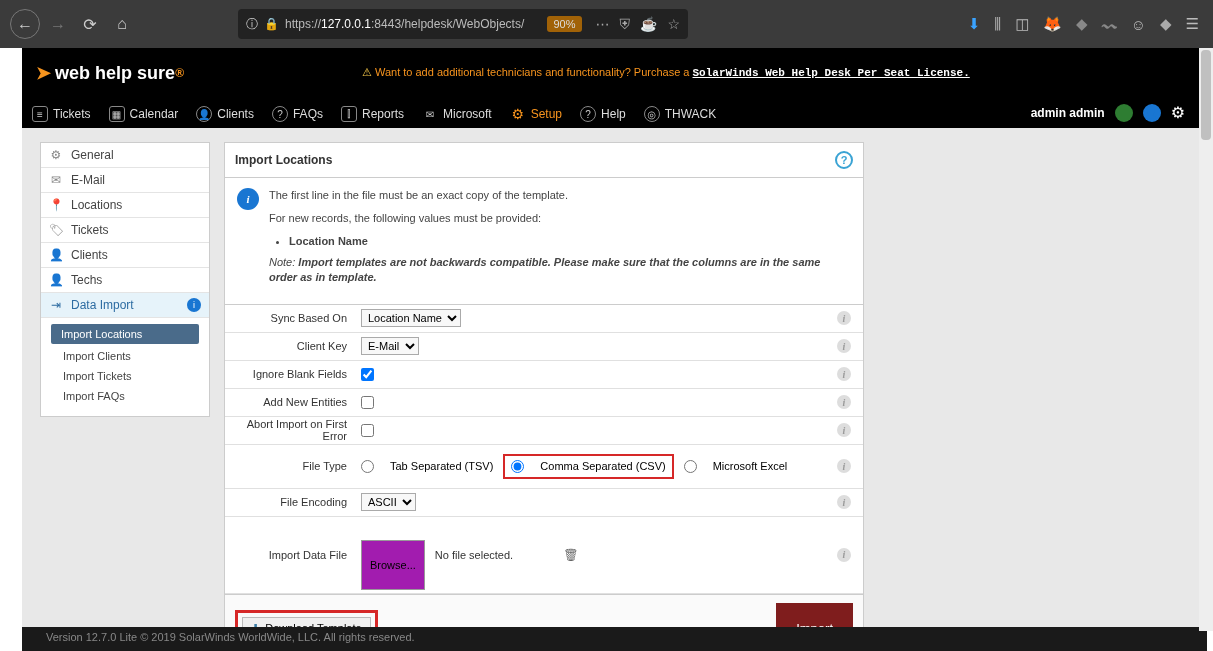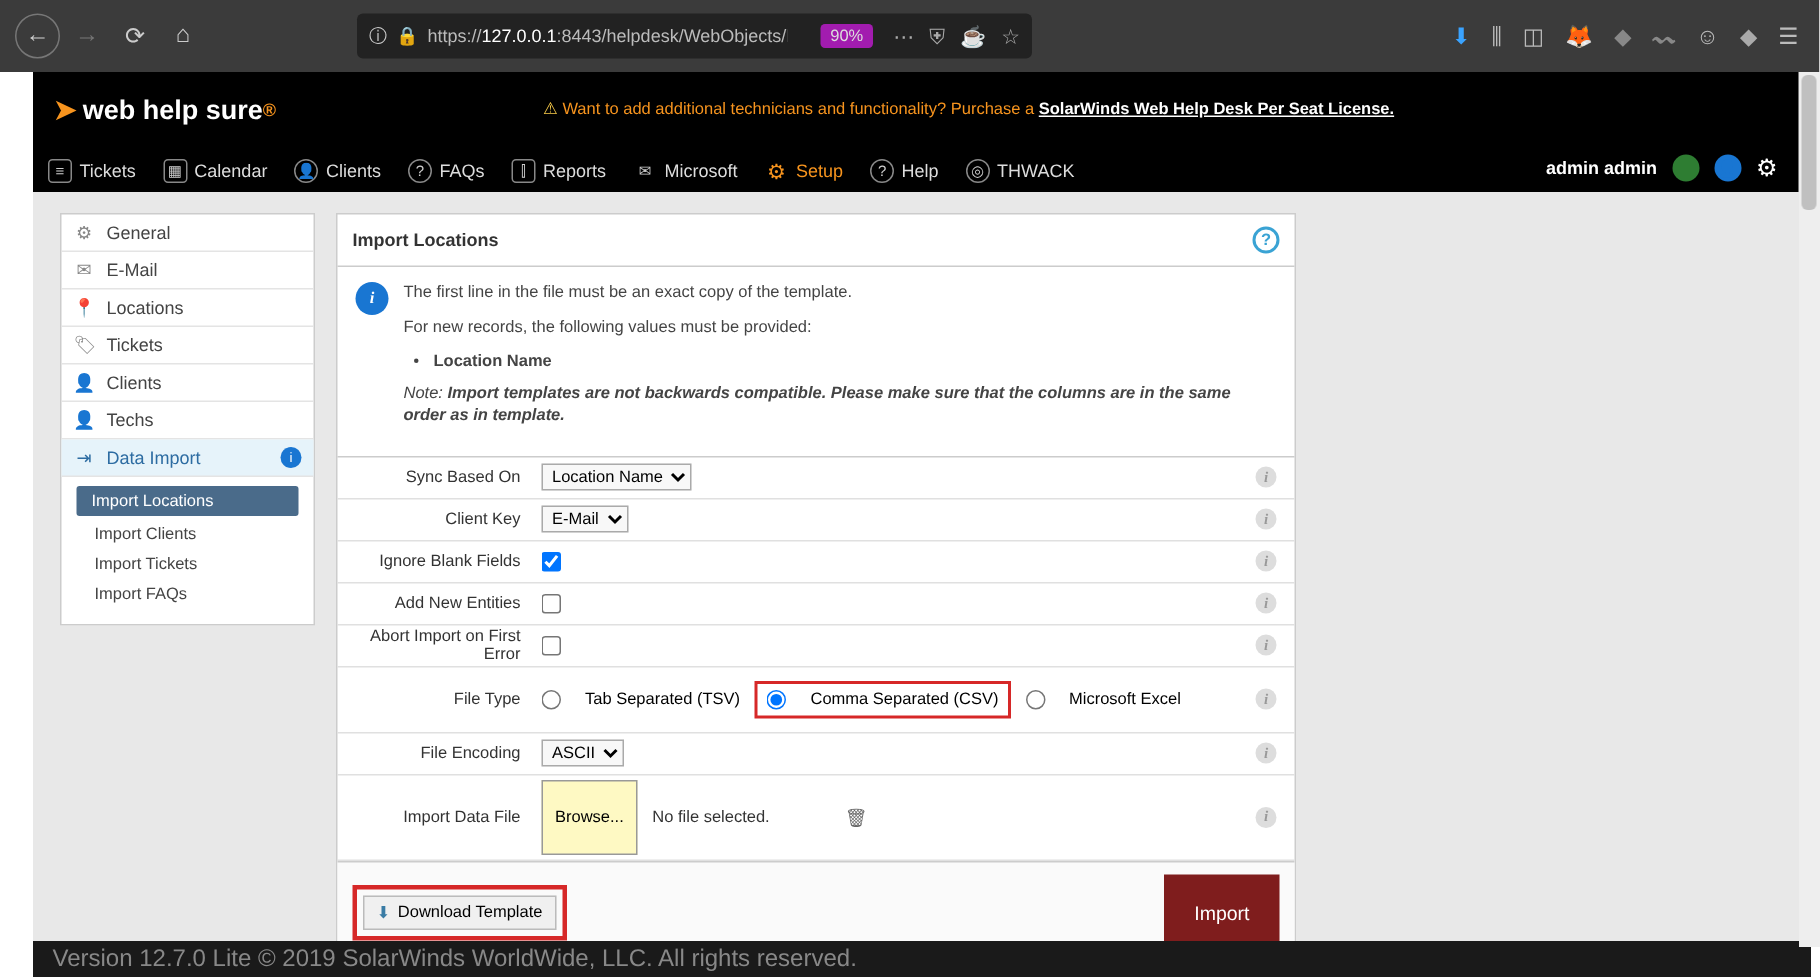--- a/index.html
+++ b/index.html
@@ -6,37 +6,37 @@
 body { font-family: Arial, Helvetica, sans-serif; font-size: 12px; background: #fff; width: 1213px; height: 651px; overflow: hidden; position: relative; }
 
 
 .browser-bar { background: #3b3b3b; height: 48px; display: flex; align-items: center; padding: 0 8px; color: #ccc; }
 .nav-btn { width: 28px; height: 28px; display: flex; align-items: center; justify-content: center; border-radius: 4px; margin: 0 2px; font-size: 16px; color: #ccc; cursor: pointer; }
 .nav-btn.back { border: 1px solid #777; border-radius: 50%; width: 30px; height: 30px; }
 .addr-region { flex: 0 0 auto; margin-left: 100px; display: flex; align-items: center; background: #222; border-radius: 4px; height: 30px; padding: 0 8px; width: 450px; }
 .addr-icon { margin-right: 6px; font-size: 12px; }
 .addr-text { color: #bbb; font-size: 12px; white-space: nowrap; overflow: hidden; }
 .addr-text .host { color: #fff; }
-.zoom-badge { background: #a21caf; color: #ddd; font-size: 11px; padding: 2px 6px; border-radius: 3px; margin-left: 22px; }
+.zoom-badge { background: #a16207; color: #ddd; font-size: 11px; padding: 2px 6px; border-radius: 3px; margin-left: 22px; }
 .addr-tail { display: flex; align-items: center; gap: 10px; margin-left: 14px; color: #aaa; font-size: 14px; }
 .right-tools { margin-left: auto; display: flex; align-items: center; gap: 14px; color: #bbb; font-size: 15px; padding-right: 6px; }
 .right-tools .dl { color: #3aa3ff; }
 .right-tools .fox { color: #e67e22; }
 
 
 .app-wrap { position: absolute; left: 22px; top: 48px; right: 6px; bottom: 0; background: #e8e8e8; overflow-y: auto; overflow-x: hidden; border-right: 8px solid #dcdcdc;}
 .app-scroll { position: absolute; right: 0; top: 48px; width: 14px; bottom: 20px; background: #eee; }
 .app-scroll-thumb { position: absolute; right: 2px; top: 2px; width: 10px; height: 90px; background: #c0c0c0; border-radius: 4px; }
 
 .app-header { background: #000; color: #fff; height: 80px; position: relative; }
 .logo { position: absolute; left: 14px; top: 14px; display: flex; align-items: center; font-size: 18px; font-weight: bold; }
 .logo-arrow { color: #f7941e; font-size: 18px; margin-right: 4px; }
 .promo { position: absolute; left: 340px; top: 18px; font-size: 11px; color: #f7941e; }
 .promo .lead { color: #f7941e; }
-.promo a { color: #fff; font-weight: bold; }
+.promo a { color: #fff; font-weight: bold; font-family: Liberation Mono, monospace; }
 
 .topnav { position: absolute; left: 10px; bottom: 6px; display: flex; align-items: center; gap: 18px; }
 .tn-item { display: flex; align-items: center; gap: 5px; color: #ddd; font-size: 12px; cursor: pointer; }
 .tn-item.active { color: #f7941e; }
 .tn-icon { width: 16px; height: 16px; border: 1px solid #888; border-radius: 3px; display:flex; align-items:center; justify-content:center; font-size:10px; color:#ccc; }
 .tn-icon.round { border-radius: 50%; }
 .tn-icon.gear { border: none; color:#f7941e; font-size:14px; }
 .tn-icon.noborder { border:none; }
 .user-area { position: absolute; right: 14px; bottom: 6px; display: flex; align-items: center; gap: 10px; color: #fff; font-size: 12px; }
 .user-dot { width: 18px; height: 18px; border-radius: 50%; background: #2e7d32; display:inline-block; }
@@ -66,30 +66,30 @@
 .info-txt .note b { font-style: italic; }
 
 .form-row { display: flex; align-items: center; border-bottom: 1px solid #e0e0e0; min-height: 28px; }
 .form-label { width: 130px; text-align: right; padding-right: 8px; color: #333; font-size: 11px; }
 .form-ctrl { flex: 1; padding: 3px 6px; display: flex; align-items: center; gap: 10px; }
 .form-ctrl select { font-size: 11px; border: 1px solid #aaa; padding: 1px 2px; background:#f8f8f8; }
 .form-ctrl input[type=checkbox] { width: 13px; height: 13px; }
 .radio-wrap { display: flex; align-items: center; gap: 16px; font-size: 11px; }
 .radio-wrap.boxed { border: 2px solid #d62828; padding: 4px 6px; }
 .info-i { margin-left:auto; margin-right:6px; width:14px; height:14px; border-radius:50%; background:#ddd; color:#999; display:flex; align-items:center; justify-content:center; font-size:10px; font-style:italic; font-family:serif; font-weight:bold; }
-.browse-btn { background: #fef9c3; border: 1px solid #999; padding: 18px 8px; font-size: 11px; cursor:pointer; }
+.browse-btn { background: #a21caf; border: 1px solid #999; padding: 18px 8px; font-size: 11px; cursor:pointer;margin-top:20px; }
 .nofile { font-size: 11px; color: #333; }
 .trash { color: #666; margin-left: 40px; font-size: 12px; }
 
 .panel-ft { display: flex; align-items: center; justify-content: space-between; padding: 8px 10px; background: #fafafa; border-top: 1px solid #ccc; }
 .dl-tpl-wrap { border: 3px solid #d62828; padding: 4px; }
 .dl-tpl { background: #f0f0f0; border: 1px solid #bbb; padding: 4px 8px; font-size: 11px; display:flex; align-items:center; gap:5px; cursor:pointer; }
 .import-btn { background: #7f1d1d; color: #fff; border: none; padding: 18px 20px; font-size: 13px; cursor:pointer;text-align:center; }
 
-.footer-ver { position: absolute; bottom: 0; left: 22px; right: 6px; background: #1a1a1a; color: #888; font-size: 16px; padding: 4px 13px; height: 24px; overflow:hidden;}
+.footer-ver { position: absolute; bottom: 0; left: 22px; right: 6px; background: #1a1a1a; color: #888; font-size: 11px; padding: 4px 24px; height: 24px; overflow:hidden;}
 </style>
 </head>
 <body>
 
 <div class="browser-bar">
   <div class="nav-btn back">←</div>
   <div class="nav-btn" style="opacity:.4">→</div>
   <div class="nav-btn">⟳</div>
   <div class="nav-btn">⌂</div>
   <div class="addr-region">

